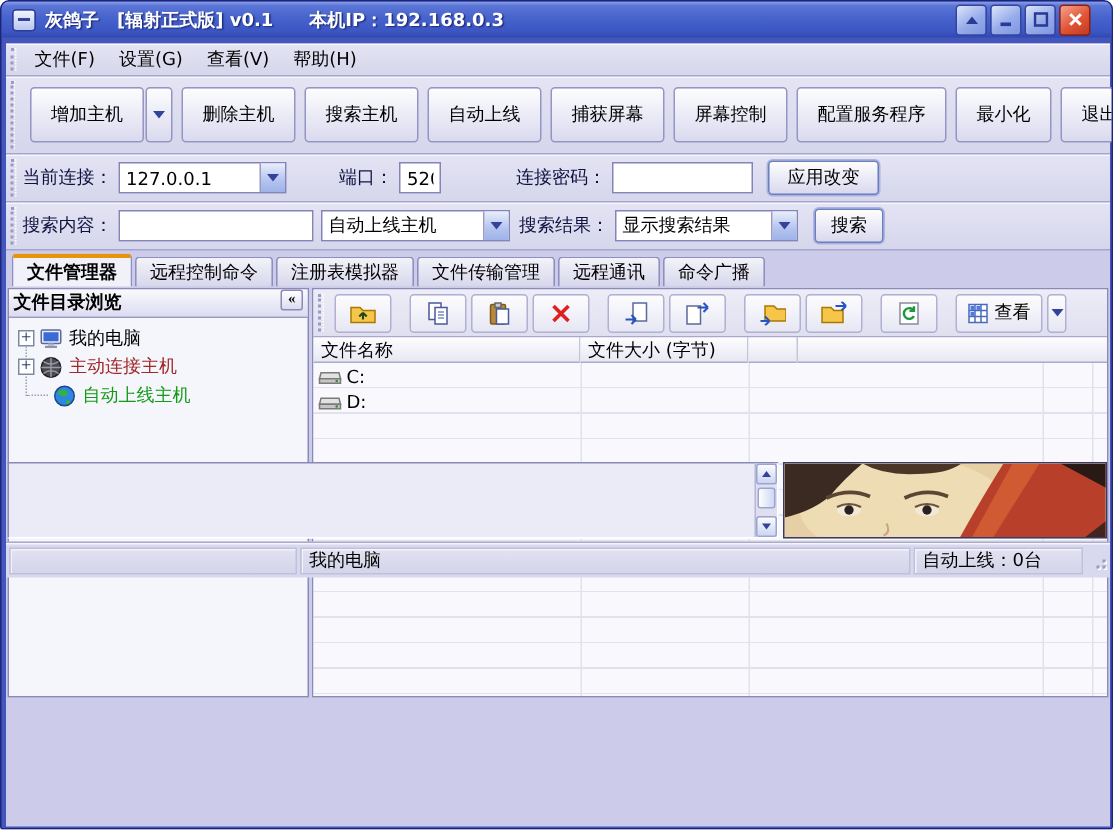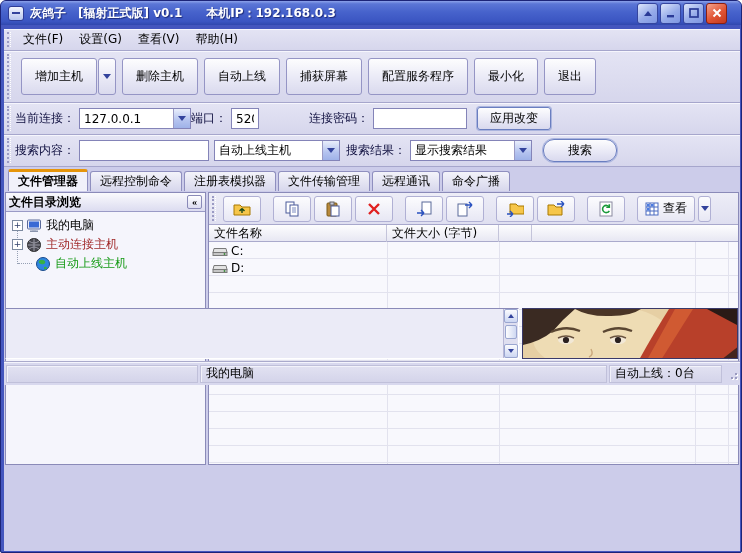--- a/index.html
+++ b/index.html
@@ -57,21 +57,21 @@
     display:flex; align-items:flex-end; padding-left:4px; }
   .tab { height:20px; padding:0 9px; margin-right:2px; display:flex; align-items:center;
     border:1px solid #8f8fbf; border-bottom:none; border-radius:3px 3px 0 0;
     background:linear-gradient(180deg,#f3f3fa,#d7d7ec); white-space:nowrap; }
   .tab.active { height:22px; background:#f1f1fa; border-top:3px solid #e6950a; font-weight:bold; }
   
   .content { position:absolute; top:162px; left:0; width:736px; height:276px; }
   .leftpanel { position:absolute; left:1px; top:1px; width:201px; height:273px;
     border:1px solid #8a8ab8; background:#f5f5fc; }
   .panelhdr { height:19px; background:linear-gradient(180deg,#fafafd,#dcdcf0);
-    border-bottom:1px solid #9a9ac6; display:flex; align-items:center; padding:0 3px; font-weight:bold;font-family:Liberation Serif, serif; }
+    border-bottom:1px solid #9a9ac6; display:flex; padding:0 3px; font-weight:bold;font-family:Liberation Serif, serif; }
   .collapse-btn { margin-left:auto; width:15px; height:14px; border:1px solid #8a8ab8; border-radius:2px;
     background:linear-gradient(180deg,#fff,#dcdcf0); font-size:10px; line-height:11px; text-align:center; }
   .treebody { position:relative; padding:4px 0 0 6px; }
   .treeline { position:absolute; left:11px; top:12px; height:40px; border-left:1px dotted #96a0b4; }
   .trow { display:flex; align-items:center; height:19px; position:relative; }
   .plusbox { width:11px; height:11px; border:1px solid #7c8aa0; background:#fff; margin-right:3px;
     font-size:9px; line-height:9px; text-align:center; color:#30406a; z-index:1; }
   .tspacer { width:14px; border-top:1px dotted #96a0b4; margin-right:3px; margin-left:6px; }
   .ticon { margin-right:4px; display:flex; }
   .t-red { color:#a02828; } .t-green { color:#159a15; } .t-black { color:#000; }
@@ -165,37 +165,39 @@
       <span class="menu-item">帮助(H)</span>
     </div>
 
     <div class="band toolbar">
       <span class="grip"></span>
       <button class="tbtn">增加主机</button>
       <button class="tbtn narrow">
           <span class="tri-down"></span>
         </button>
       <button class="tbtn">删除主机</button>
+      <button class="tbtn">搜索主机</button>
       <button class="tbtn">自动上线</button>
       <button class="tbtn">捕获屏幕</button>
+      <button class="tbtn">屏幕控制</button>
       <button class="tbtn">配置服务程序</button>
       <button class="tbtn">最小化</button>
       <button class="tbtn">退出</button>
     </div>
 
     <div class="band connrow">
       <span class="grip"></span>
       <span class="lbl">当前连接：</span>
       <div class="combo" style="width:112px;">
         <span class="combo-text">127.0.0.1</span>
         <span class="combo-btn">
             <i class="tri-down"></i>
           </span>
       </div>
-      <span class="lbl" style="">端口：</span>
+      <span class="lbl" style="margin-left:35px;">端口：</span>
       <input class="txtinput" style="width: 28px;" value="52013">
       <span class="lbl" style="margin-left:50px;">连接密码：</span>
       <input class="txtinput" style="width: 94px;" value="">
       <button class="xpbtn" style="margin-left:10px;">应用改变</button>
     </div>
 
     <div class="band searchrow">
       <span class="grip"></span>
       <span class="lbl">搜索内容：</span>
       <input class="txtinput" style="width: 130px;" value="">
@@ -205,21 +207,21 @@
             <i class="tri-down"></i>
           </span>
       </div>
       <span class="lbl" style="margin-left:6px;">搜索结果：</span>
       <div class="combo" style="width:122px;">
         <span class="combo-text">显示搜索结果</span>
         <span class="combo-btn">
             <i class="tri-down"></i>
           </span>
       </div>
-      <button class="xpbtn" style="margin-left:11px; padding:0 24px;border-radius:11px;">搜索</button>
+      <button class="xpbtn" style="margin-left:11px; padding:0 10px;">搜索</button>
     </div>
 
     <div class="tabstrip">
       <div class="tab active">文件管理器</div>
       <div class="tab">远程控制命令</div>
       <div class="tab">注册表模拟器</div>
       <div class="tab">文件传输管理</div>
       <div class="tab">远程通讯</div>
       <div class="tab">命令广播</div>
     </div>

